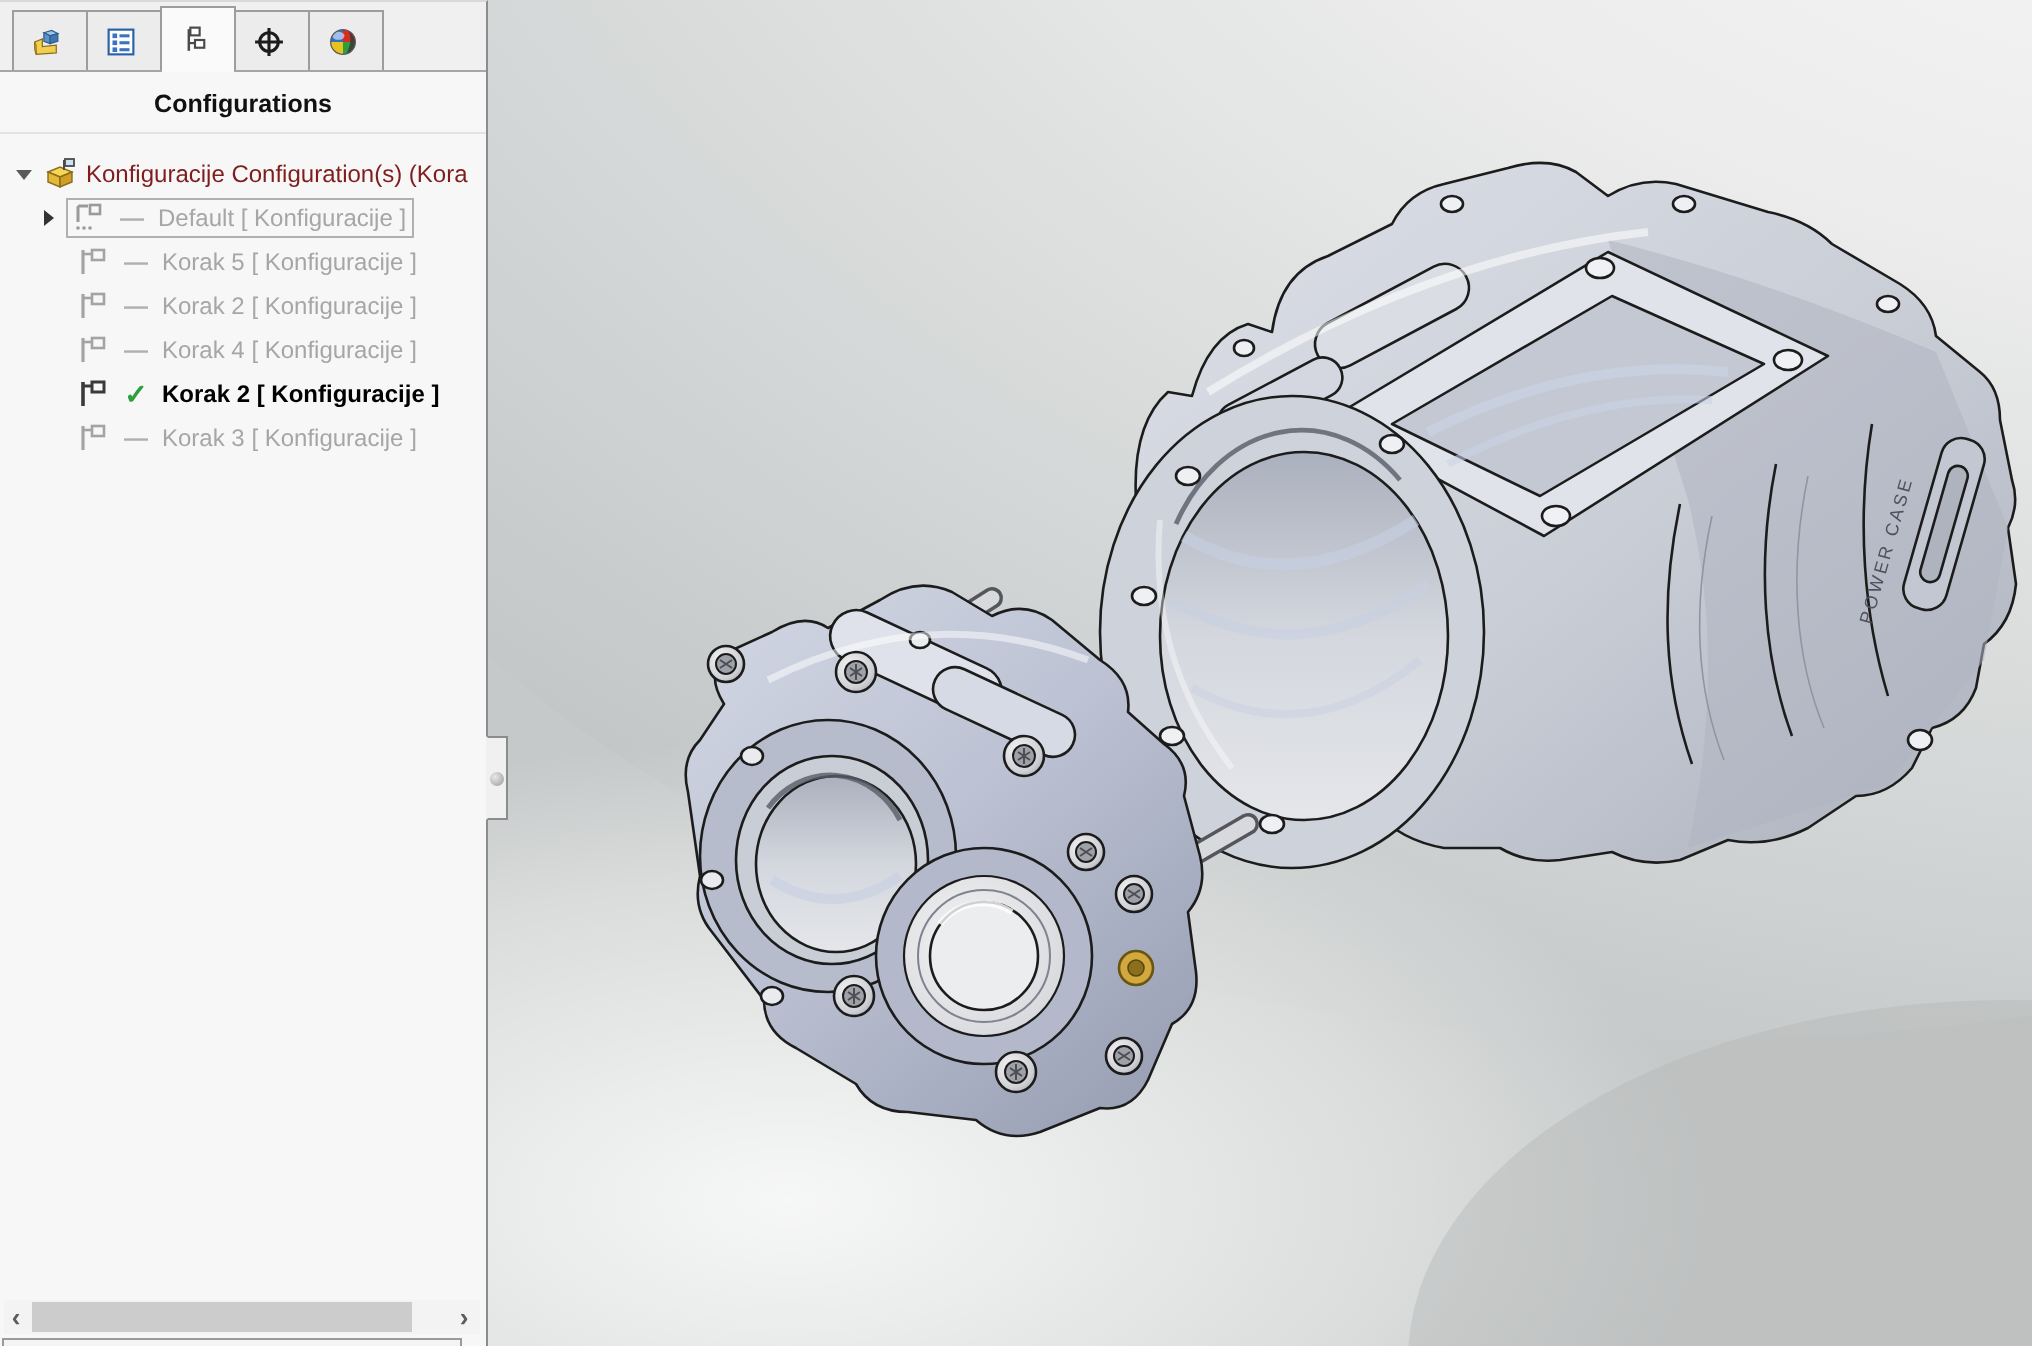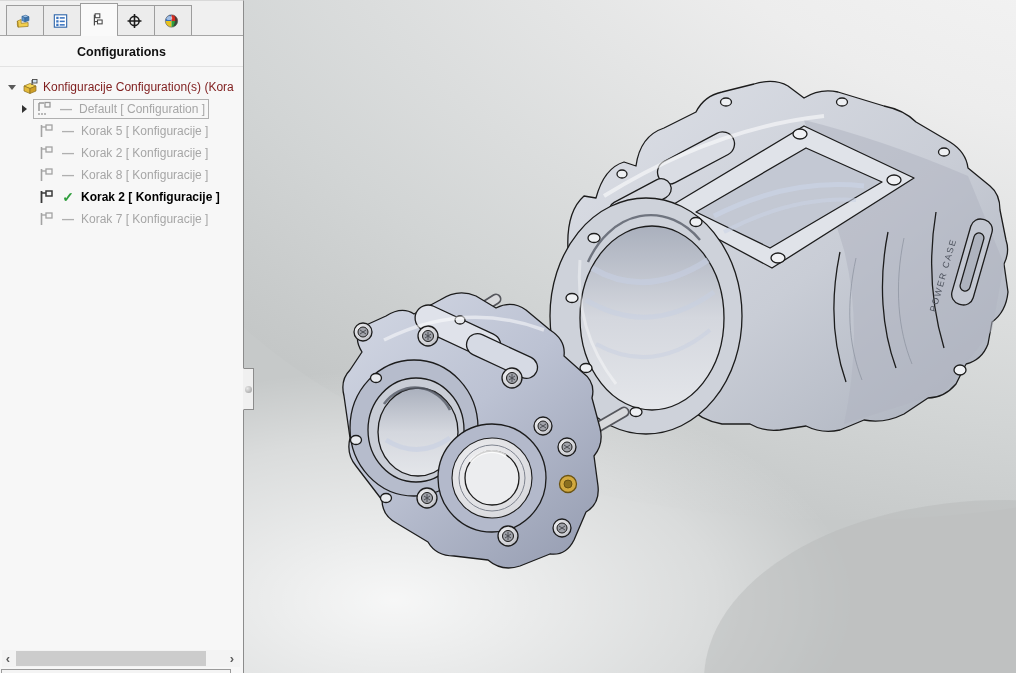--- a/index.html
+++ b/index.html
@@ -149,21 +149,21 @@
         <span class="exp right"></span>
         <span class="selbox">
           <svg class="ticon" width="17" height="16" viewBox="0 0 17 16">
             <path d="M3 2 L3 10 M3 2 L8 2" stroke="#9a9a9a" stroke-width="1.5" fill="none"></path>
             <rect x="9" y="1.5" width="5" height="4.5" fill="none" stroke="#9a9a9a" stroke-width="1.3"></rect>
             <circle cx="3" cy="13" r="0.9" fill="#9a9a9a"></circle>
             <circle cx="6" cy="13" r="0.9" fill="#9a9a9a"></circle>
             <circle cx="9" cy="13" r="0.9" fill="#9a9a9a"></circle>
           </svg>
           <span class="marker">—</span>
-          <span class="lbl">Default [ Configuration ]</span>
+          <span class="lbl">Default [ Konfiguracije ]</span>
         </span>
       </div>
 
       <div class="trow" style="top:53px; left:38px;">
         <svg class="ticon flag" width="17" height="16" viewBox="0 0 17 16">
           <path d="M3.5 2 L3.5 14" stroke="currentColor" stroke-width="1.6"></path>
           <path d="M3.5 4 L8 4" stroke="currentColor" stroke-width="1.3"></path>
           <rect x="8" y="2" width="6" height="5" fill="none" stroke="currentColor" stroke-width="1.3"></rect>
         </svg>
         <span class="marker">—</span>
@@ -180,41 +180,41 @@
         <span class="lbl">Korak 2 [ Konfiguracije ]</span>
       </div>
 
       <div class="trow" style="top:97px; left:38px;">
         <svg class="ticon flag" width="17" height="16" viewBox="0 0 17 16">
           <path d="M3.5 2 L3.5 14" stroke="currentColor" stroke-width="1.6"></path>
           <path d="M3.5 4 L8 4" stroke="currentColor" stroke-width="1.3"></path>
           <rect x="8" y="2" width="6" height="5" fill="none" stroke="currentColor" stroke-width="1.3"></rect>
         </svg>
         <span class="marker">—</span>
-        <span class="lbl">Korak 8 [ Konfiguracije ]</span>
+        <span class="lbl">Korak 4 [ Konfiguracije ]</span>
       </div>
 
       <div class="trow active" style="top:119px; left:38px;">
         <svg class="ticon flag" width="17" height="16" viewBox="0 0 17 16">
           <path d="M3.5 2 L3.5 14" stroke="currentColor" stroke-width="1.8"></path>
           <path d="M3.5 4 L8 4" stroke="currentColor" stroke-width="1.5"></path>
           <rect x="8" y="2" width="6" height="5" fill="none" stroke="currentColor" stroke-width="1.5"></rect>
         </svg>
         <span class="marker">✓</span>
         <span class="lbl">Korak 2 [ Konfiguracije ]</span>
       </div>
 
       <div class="trow" style="top:141px; left:38px;">
         <svg class="ticon flag" width="17" height="16" viewBox="0 0 17 16">
           <path d="M3.5 2 L3.5 14" stroke="currentColor" stroke-width="1.6"></path>
           <path d="M3.5 4 L8 4" stroke="currentColor" stroke-width="1.3"></path>
           <rect x="8" y="2" width="6" height="5" fill="none" stroke="currentColor" stroke-width="1.3"></rect>
         </svg>
         <span class="marker">—</span>
-        <span class="lbl">Korak 7 [ Konfiguracije ]</span>
+        <span class="lbl">Korak 3 [ Konfiguracije ]</span>
       </div>
     </div>
 
     <div class="hscroll">
       <span class="sarrow left">‹</span>
       <span class="sthumb"></span>
       <span class="sarrow right">›</span>
     </div>
 
     <div class="bottom-pane-edge"></div>

